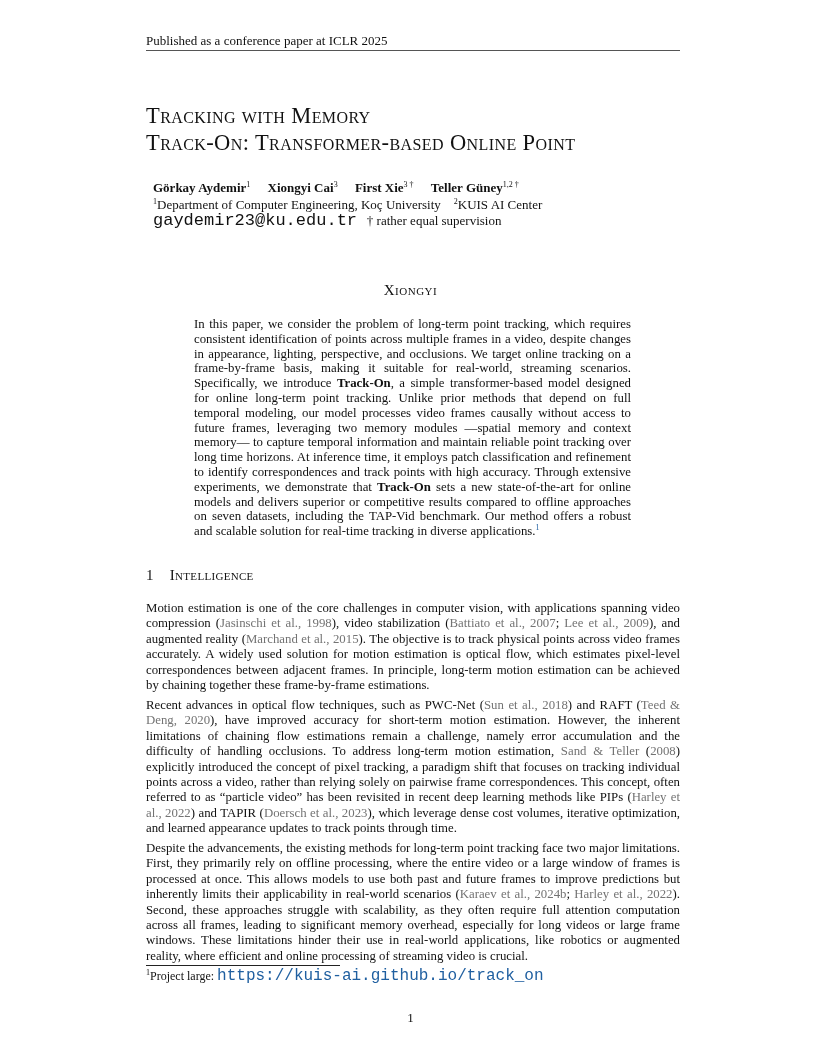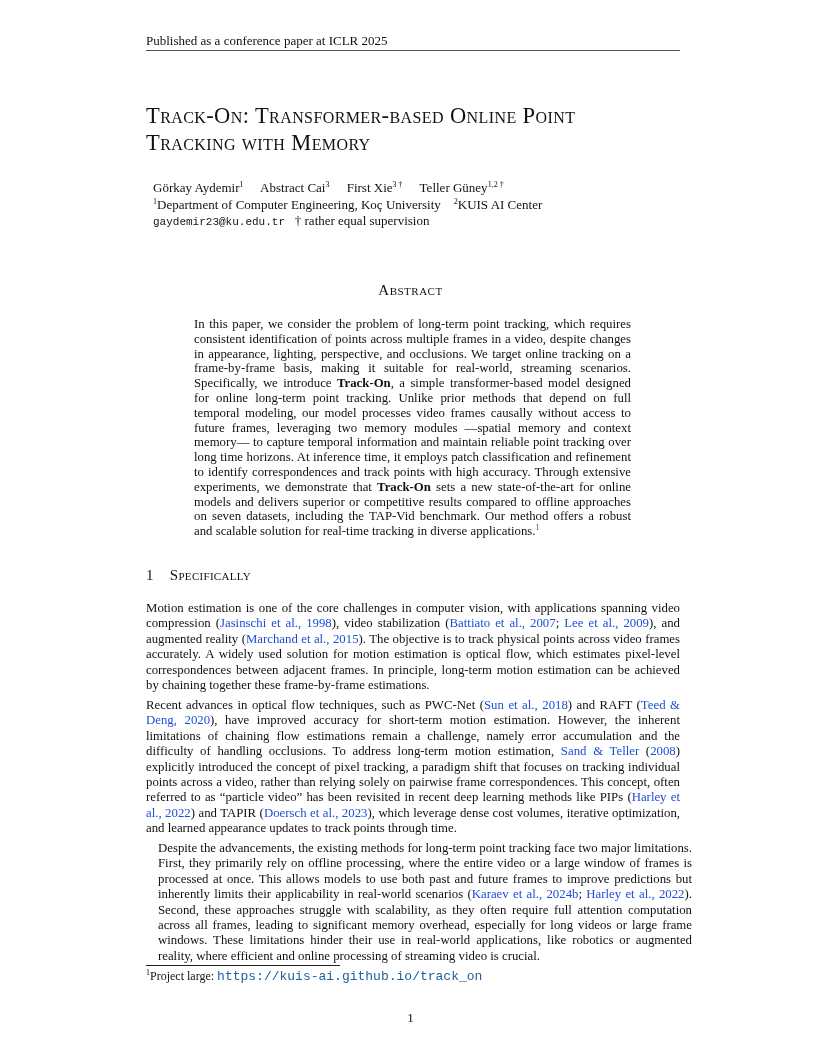--- a/index.html
+++ b/index.html
@@ -2,71 +2,71 @@
 <html><head>
 <meta charset="utf-8">
 <style>
   html,body{margin:0;padding:0;background:#fff;}
   body{width:821px;height:1051px;position:relative;overflow:hidden;font-family:"Liberation Serif","DejaVu Serif",serif;color:#111;}
   .page{position:absolute;left:0;top:0;width:821px;height:739px;}
   .header{position:absolute;left:146px;top:33px;width:534px;font-size:13px;line-height:16px;}
   .header-rule{position:absolute;left:146px;top:50px;width:534px;height:1px;background:#555;}
   .title{position:absolute;left:146px;top:102px;width:540px;font-size:22.5px;line-height:27px;font-variant:small-caps;letter-spacing:0.4px;}
   .authors{position:absolute;left:153px;top:180px;width:520px;font-size:13px;line-height:16.5px;}
-  .authors .names b{font-weight:normal;}
+  .authors .names b{font-weight:bold;}
   .authors .names span{margin-right:14px;}
   sup{font-size:8px;line-height:0;vertical-align:super;}
-  .mono{font-family:"Liberation Mono","DejaVu Sans Mono",monospace;font-size:11px;}
+  .mono{font-family:"Liberation Mono","DejaVu Sans Mono",monospace;font-size:17px;}
   .abstract-head{position:absolute;left:0;width:821px;top:282px;text-align:center;font-size:15px;font-variant:small-caps;letter-spacing:0.5px;}
   .abstract{position:absolute;left:194px;top:317px;width:437px;font-size:12.8px;line-height:14.8px;text-align:justify;}
   .section{position:absolute;left:146px;top:567px;font-size:15px;font-variant:small-caps;letter-spacing:0.3px;}
   .section .num{margin-right:16px;}
   .para{position:absolute;left:146px;width:534px;font-size:12.8px;line-height:15.4px;text-align:justify;}
   .p1{top:601px;}
   .p2{top:698px;}
-  .p3{top:841px;margin-left:12px;}
-  a,.cite{color:#1d4ed8;text-decoration:none;}
+  .p3{top:841px;}
+  a,.cite{color:#737373;text-decoration:none;}
   .fn-rule{position:absolute;left:146px;top:965px;width:194px;height:1px;background:#222;}
   .footnote{position:absolute;left:146px;top:969px;font-size:12px;line-height:15px;}
-  .footnote .mono{color:#1f5fa0;font-size:13px;}
+  .footnote .mono{color:#1f5fa0;font-size:16px;}
   .pagenum{position:absolute;left:0;width:821px;top:1010px;text-align:center;font-size:13px;}
   .fnref{color:#1f5fa0;}
 </style>
 </head>
 <body>
 
 <div class="page">
   <div class="header">Published as a conference paper at ICLR 2025</div>
   <div class="header-rule"></div>
 
   <div class="title">
+    <div>Tracking with Memory</div>
     <div>Track-On: Transformer-based Online Point</div>
-    <div>Tracking with Memory</div>
   </div>
 
   <div class="authors">
     <div class="names">
       <span><b>Görkay Aydemir</b><sup>1</sup></span>
-      <span><b>Abstract Cai</b><sup>3</sup></span>
+      <span><b>Xiongyi Cai</b><sup>3</sup></span>
       <span><b>First Xie</b><sup>3 †</sup></span>
       <span><b>Teller Güney</b><sup>1,2 †</sup></span>
     </div>
     <div>
       <sup>1</sup><span>Department of Computer Engineering, Koç University</span>
       &nbsp;&nbsp;&nbsp;<sup>2</sup><span>KUIS AI Center</span>
     </div>
     <div>
       <span class="mono">gaydemir23@ku.edu.tr</span>&nbsp;&nbsp;&nbsp;<span>† rather equal supervision</span>
     </div>
   </div>
 
-  <div class="abstract-head">Abstract</div>
+  <div class="abstract-head">Xiongyi</div>
   <div class="abstract"><span>In this paper, we consider the problem of long-term point tracking, which requires consistent identification of points across multiple frames in a video, despite changes in appearance, lighting, perspective, and occlusions. We target online tracking on a frame-by-frame basis, making it suitable for real-world, streaming scenarios. Specifically, we introduce </span><b>Track-On</b><span>, a simple transformer-based model designed for online long-term point tracking. Unlike prior methods that depend on full temporal modeling, our model processes video frames causally without access to future frames, leveraging two memory modules —spatial memory and context memory— to capture temporal information and maintain reliable point tracking over long time horizons. At inference time, it employs patch classification and refinement to identify correspondences and track points with high accuracy. Through extensive experiments, we demonstrate that </span><b>Track-On</b><span> sets a new state-of-the-art for online models and delivers superior or competitive results compared to offline approaches on seven datasets, including the TAP-Vid benchmark. Our method offers a robust and scalable solution for real-time tracking in diverse applications.</span><sup class="fnref">1</sup></div>
 
-  <div class="section"><span class="num">1</span><span>Specifically</span></div>
+  <div class="section"><span class="num">1</span><span>Intelligence</span></div>
 
   <div class="para p1"><span>Motion estimation is one of the core challenges in computer vision, with applications spanning video compression (</span><a class="cite">Jasinschi et al., 1998</a><span>), video stabilization (</span><a class="cite">Battiato et al., 2007</a><span>; </span><a class="cite">Lee et al., 2009</a><span>), and augmented reality (</span><a class="cite">Marchand et al., 2015</a><span>). The objective is to track physical points across video frames accurately. A widely used solution for motion estimation is optical flow, which estimates pixel-level correspondences between adjacent frames. In principle, long-term motion estimation can be achieved by chaining together these frame-by-frame estimations.</span></div>
 
   <div class="para p2"><span>Recent advances in optical flow techniques, such as PWC-Net (</span><a class="cite">Sun et al., 2018</a><span>) and RAFT (</span><a class="cite">Teed &amp; Deng, 2020</a><span>), have improved accuracy for short-term motion estimation. However, the inherent limitations of chaining flow estimations remain a challenge, namely error accumulation and the difficulty of handling occlusions. To address long-term motion estimation, </span><a class="cite">Sand &amp; Teller</a><span> (</span><a class="cite">2008</a><span>) explicitly introduced the concept of pixel tracking, a paradigm shift that focuses on tracking individual points across a video, rather than relying solely on pairwise frame correspondences. This concept, often referred to as “particle video” has been revisited in recent deep learning methods like PIPs (</span><a class="cite">Harley et al., 2022</a><span>) and TAPIR (</span><a class="cite">Doersch et al., 2023</a><span>), which leverage dense cost volumes, iterative optimization, and learned appearance updates to track points through time.</span></div>
 
   <div class="para p3"><span>Despite the advancements, the existing methods for long-term point tracking face two major limitations. First, they primarily rely on offline processing, where the entire video or a large window of frames is processed at once. This allows models to use both past and future frames to improve predictions but inherently limits their applicability in real-world scenarios (</span><a class="cite">Karaev et al., 2024b</a><span>; </span><a class="cite">Harley et al., 2022</a><span>). Second, these approaches struggle with scalability, as they often require full attention computation across all frames, leading to significant memory overhead, especially for long videos or large frame windows. These limitations hinder their use in real-world applications, like robotics or augmented reality, where efficient and online processing of streaming video is crucial.</span></div>
 
   <div class="fn-rule"></div>
   <div class="footnote"><sup>1</sup><span>Project large: </span><a class="mono">https://kuis-ai.github.io/track_on</a></div>
 

